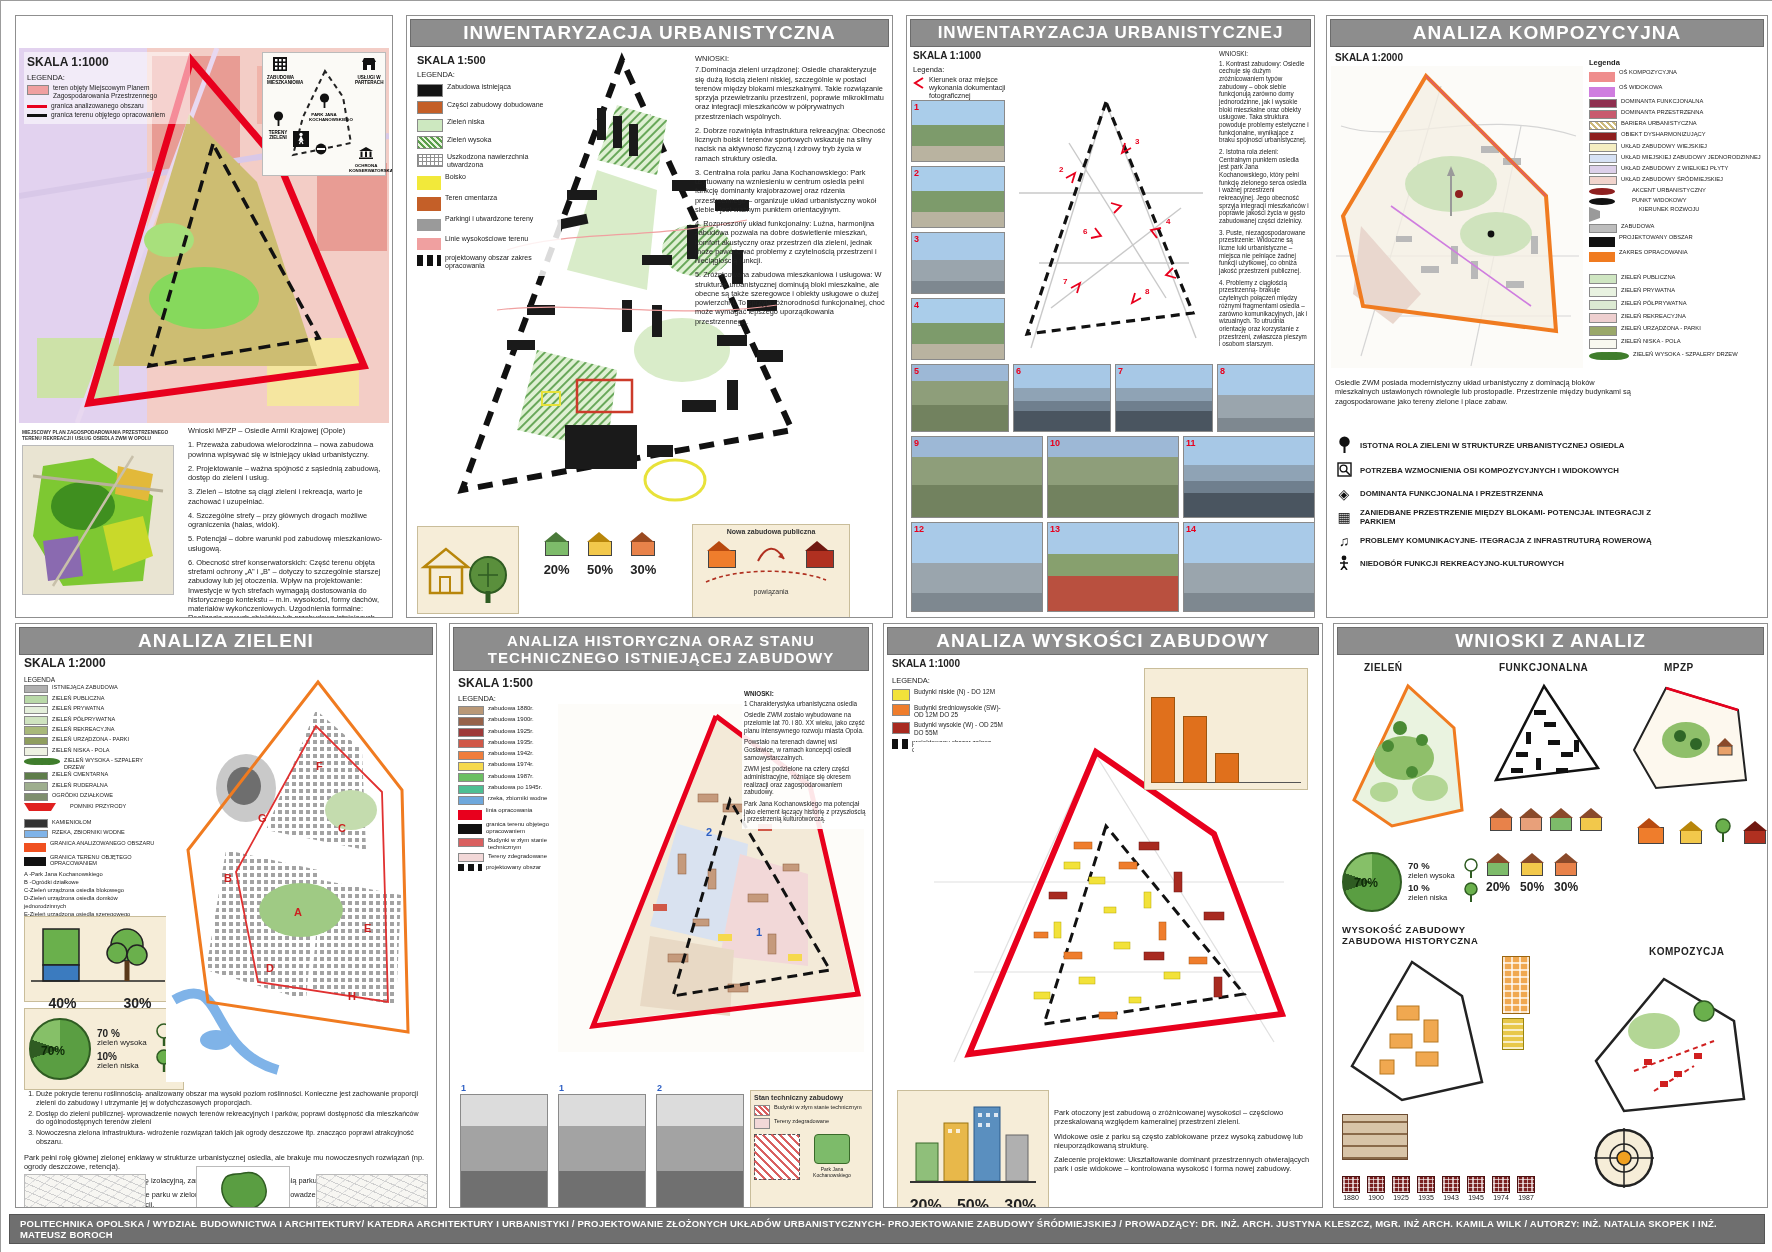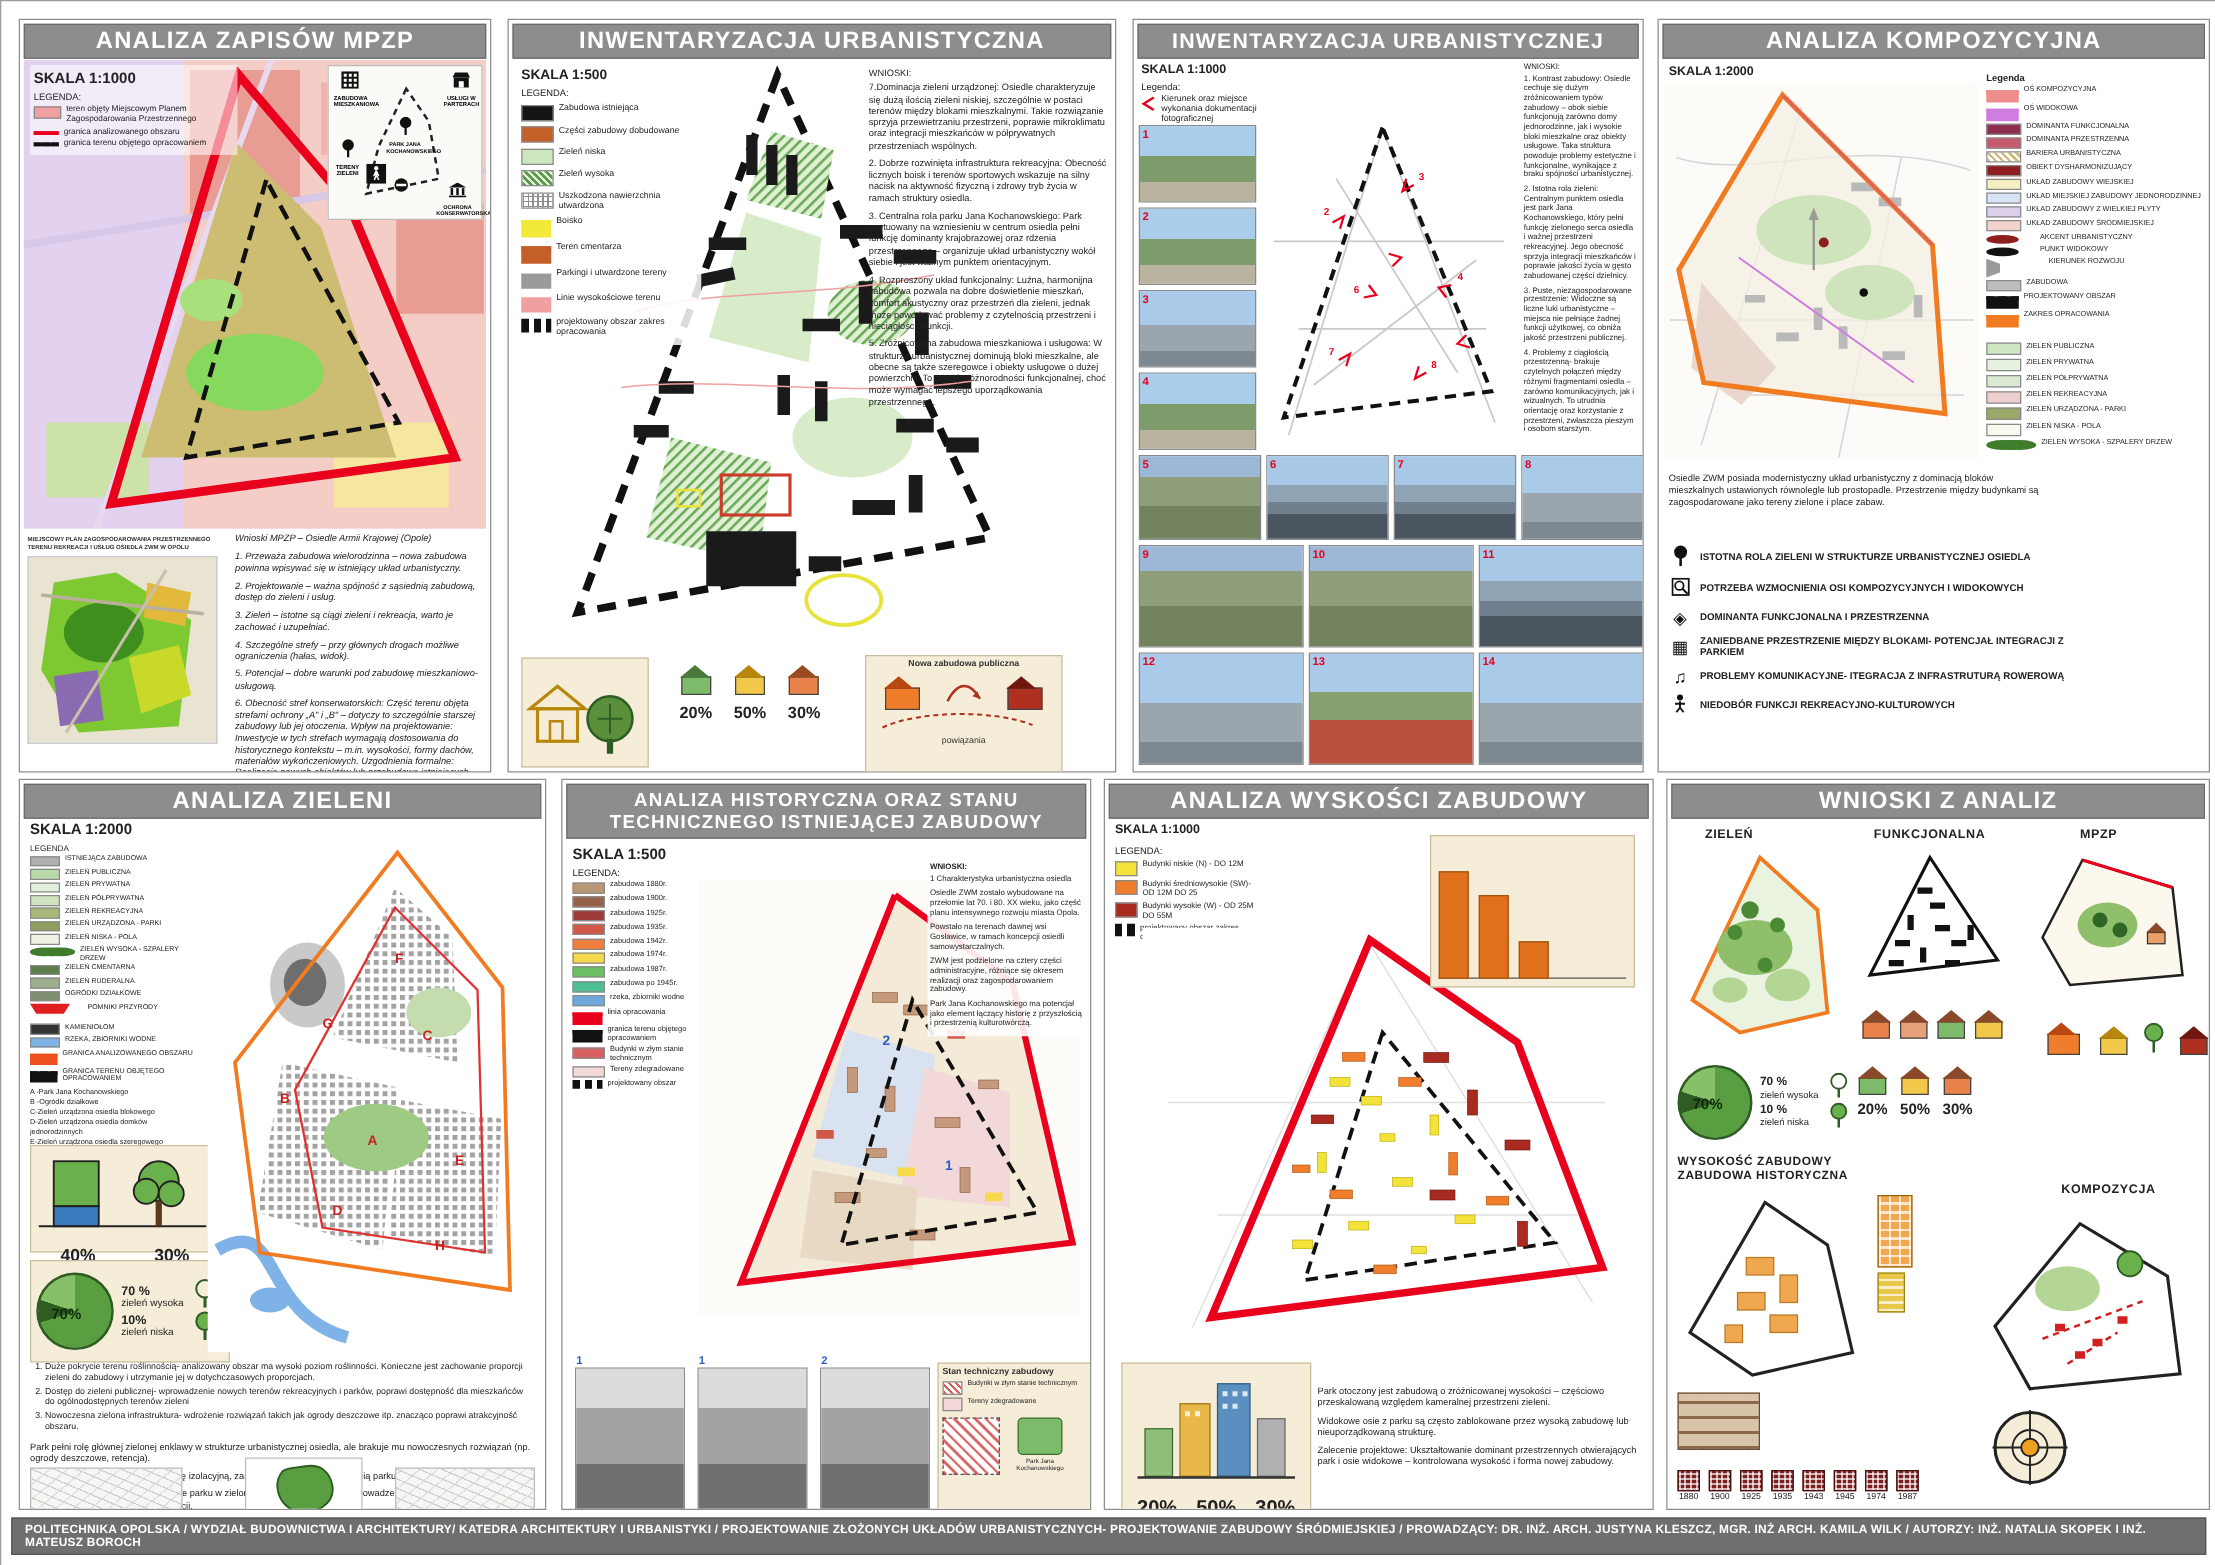--- a/index.html
+++ b/index.html
@@ -60,21 +60,20 @@
   .barchart .bar{width:22px;background:var(--c,#e0701c);border:1px solid #9c5510;}
   .sketch{background:repeating-linear-gradient(23deg,#cfcfcf 0 1px,transparent 1px 7px),repeating-linear-gradient(-40deg,#dedede 0 1px,transparent 1px 9px),#f7f6f2;border:1px solid #bbb;}
   .bricks{background:repeating-linear-gradient(0deg,#8a6a4a 0 2px,#d8c4a8 2px 12px),repeating-linear-gradient(90deg,#8a6a4a 0 2px,transparent 2px 18px),#d8c4a8;border:1px solid #6a4a30;}
 </style>
 </head>
 <body>
 
 <div id="sheet">
 
   <div class="panel" style="left:14px;top:14px;width:376px;height:601px;">
-    <div class="ptitle h1l">ANALIZA ZAPISÓW MPZP</div>
     <div class="pbody" style="top:32px;">
       <svg class="abs" style="left:3px;top:0;" width="370" height="375" viewBox="0 0 370 375">
         <rect width="370" height="375" fill="#efe3f5"></rect>
         <rect x="0" y="0" width="128" height="375" fill="#e2d2ef"></rect>
         <rect x="128" y="0" width="242" height="375" fill="#f3cdc6"></rect>
         <rect x="133" y="8" width="88" height="115" fill="#e89c94"></rect>
         <rect x="238" y="18" width="62" height="58" fill="#f0b4aa"></rect>
         <rect x="298" y="115" width="70" height="88" fill="#e89c94"></rect>
         <rect x="18" y="290" width="82" height="60" fill="#cde2a8"></rect>
         <rect x="248" y="290" width="92" height="68" fill="#f5e6a0"></rect>
@@ -177,21 +176,21 @@
           <rect width="150" height="148" fill="#e9e4d2"></rect>
           <polygon points="20,20 10,90 40,140 120,135 130,50 70,12" fill="#7ec832"></polygon>
           <ellipse cx="60" cy="60" rx="32" ry="24" fill="#3f8f1f"></ellipse>
           <polygon points="80,80 120,70 130,110 90,125" fill="#c9d92a"></polygon>
           <polygon points="20,95 55,90 60,130 25,135" fill="#8a6ab0"></polygon>
           <polygon points="95,20 130,28 125,55 92,48" fill="#e2b93a"></polygon>
           <path d="M10,30 L140,45" stroke="#b8b09a" stroke-width="3" fill="none"></path>
           <path d="M30,140 L110,10" stroke="#c8c0aa" stroke-width="2.5" fill="none"></path>
         </svg>
       </div>
-      <div class="abs wtext" style="left:172px;top:378px;width:198px;height:198px;font-style:italic;">
+      <div class="abs wtext" style="left:172px;top:378px;width:198px;height:198px;">
         <p style="font-weight:normal;">Wnioski MPZP – Osiedle Armii Krajowej (Opole)</p>
         <div>
             <p>1. Przeważa zabudowa wielorodzinna – nowa zabudowa powinna wpisywać się w istniejący układ urbanistyczny.</p>
             <p>2. Projektowanie – ważna spójność z sąsiednią zabudową, dostęp do zieleni i usług.</p>
             <p>3. Zieleń – istotne są ciągi zieleni i rekreacja, warto je zachować i uzupełniać.</p>
             <p>4. Szczególne strefy – przy głównych drogach możliwe ograniczenia (hałas, widok).</p>
             <p>5. Potencjał – dobre warunki pod zabudowę mieszkaniowo-usługową.</p>
             <p>6. Obecność stref konserwatorskich: Część terenu objęta strefami ochrony „A" i „B" – dotyczy to szczególnie starszej zabudowy lub jej otoczenia. Wpływ na projektowanie: Inwestycje w tych strefach wymagają dostosowania do historycznego kontekstu – m.in. wysokości, formy dachów, materiałów wykończeniowych. Uzgodnienia formalne: Realizacja nowych obiektów lub przebudowa istniejących może wymagać uzgodnienia z konserwatorem zabytków.</p>
           </div>
       </div>

